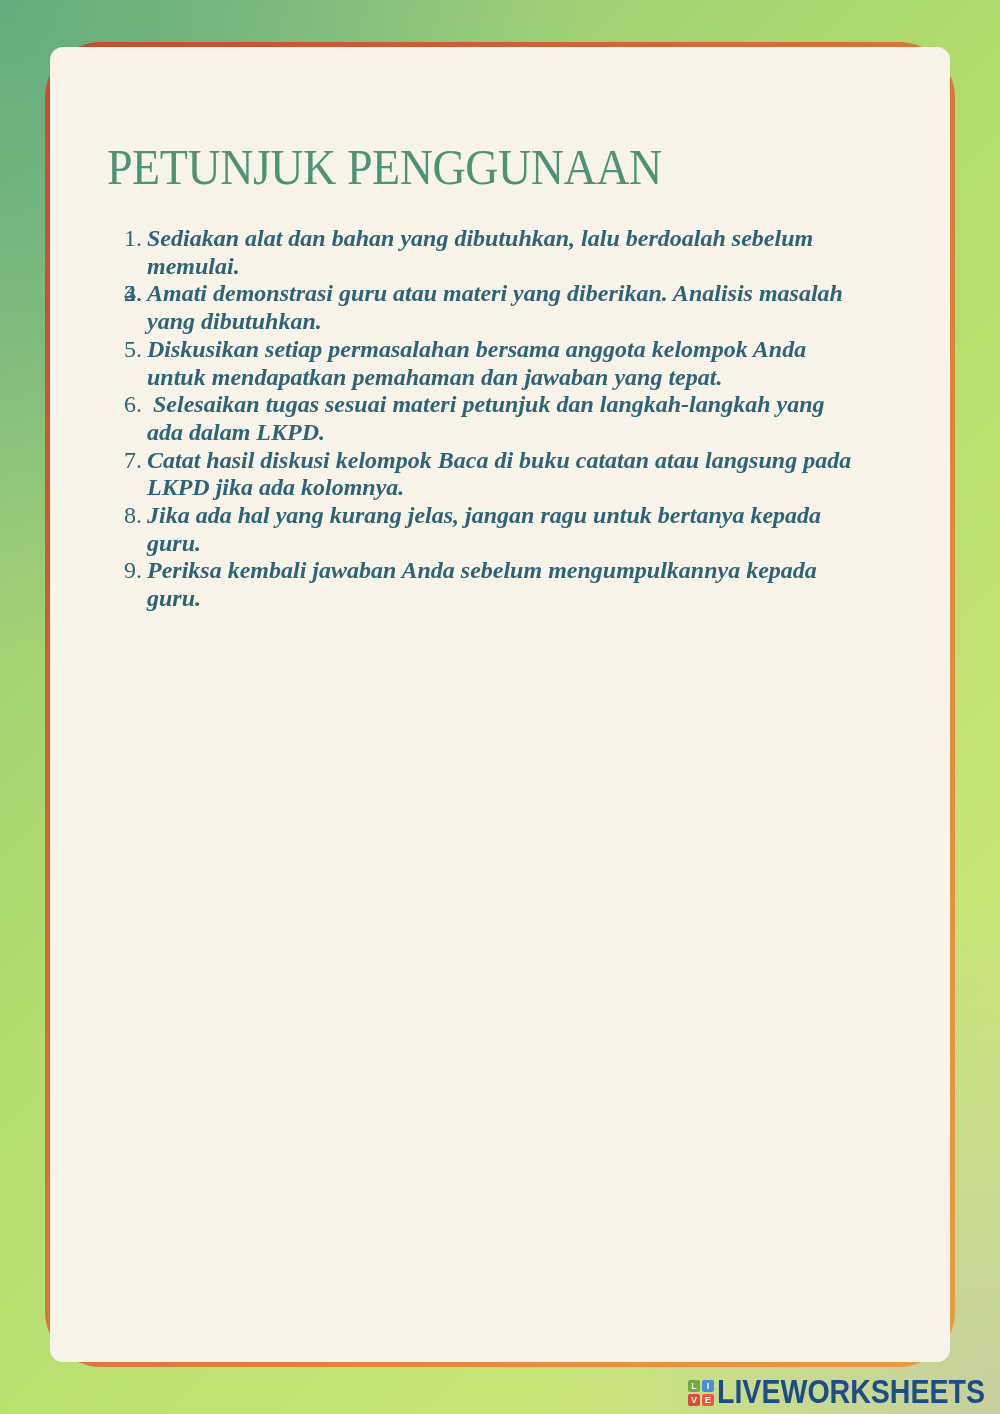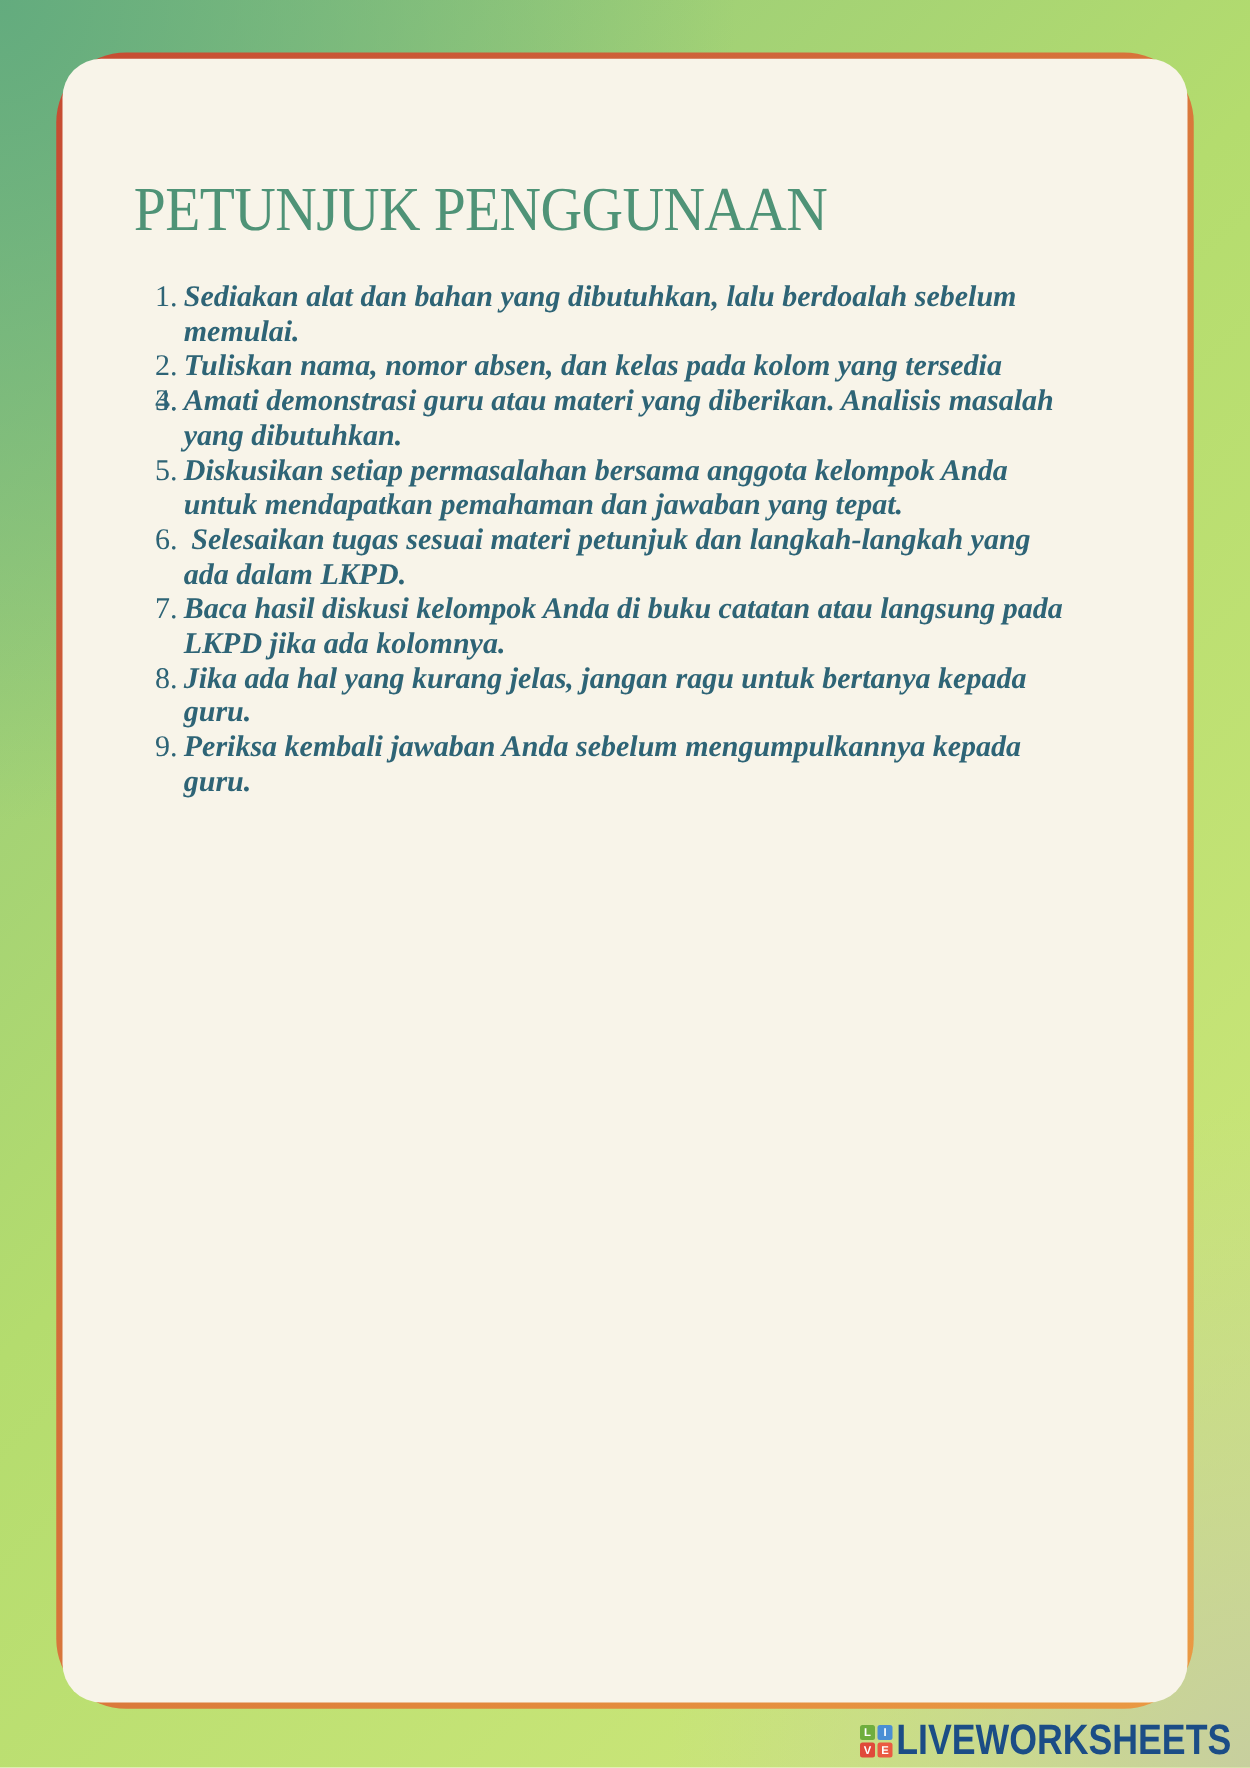--- a/index.html
+++ b/index.html
@@ -17,21 +17,21 @@
       radial-gradient(95% 75% at 0% 0%, rgba(97,170,126,0.95) 0%, rgba(97,170,126,0) 62%),
       radial-gradient(75% 60% at 100% 100%, rgba(199,207,158,1) 0%, rgba(199,207,158,0) 62%),
       linear-gradient(135deg, #8cc47f 0%, #b4dc6e 45%, #d2e97c 100%);
   }
   .card-outer{
     position:absolute;left:45px;top:42px;width:910px;height:1325px;
     border-radius:56px;padding:5px;
     background:linear-gradient(125deg,#c64b32 0%,#cf643a 30%,#e2873c 68%,#ea9a44 100%);
   }
   .card-inner{
-    width:100%;height:100%;border-radius:31px;
+    width:100%;height:100%;border-radius:13px;
     background:var(--card-bg);
     overflow:hidden;
   }
   h1.page-title{
     margin:95px 0 0 57px;
     font-size:50px;line-height:1;font-weight:normal;
     color:var(--title-color);
     letter-spacing:-0.5px;
     transform:scaleX(0.92);transform-origin:left center;
     white-space:nowrap;
@@ -68,26 +68,26 @@
   .lw-wordmark-svg{display:block;}
 </style>
 </head>
 <body>
 
 <div class="card-outer">
   <div class="card-inner">
     <h1 class="page-title">PETUNJUK PENGGUNAAN</h1>
     <ol class="instructions" id="instructions-list">
         <li><span class="num">1.</span><span class="txt">Sediakan alat dan bahan yang dibutuhkan, lalu berdoalah sebelum memulai.</span></li>
-        <li><span class="num">2.</span><span class="txt">Tuliskan nama, nomor absen, dan kelas pada kolom yang tersedia</span></li>
+        <li><span class="num">2.</span></li>
         <li><span class="num">3.</span></li>
         <li><span class="num">4.</span><span class="txt">Amati demonstrasi guru atau materi yang diberikan. Analisis masalah yang dibutuhkan.</span></li>
         <li><span class="num">5.</span><span class="txt">Diskusikan setiap permasalahan bersama anggota kelompok Anda untuk mendapatkan pemahaman dan jawaban yang tepat.</span></li>
         <li><span class="num">6.</span><span class="txt"> Selesaikan tugas sesuai materi petunjuk dan langkah-langkah yang ada dalam LKPD.</span></li>
-        <li><span class="num">7.</span><span class="txt">Baca hasil diskusi kelompok Anda di buku catatan atau langsung pada LKPD jika ada kolomnya.</span></li>
+        <li><span class="num">7.</span><span class="txt">Catat hasil diskusi kelompok Baca di buku catatan atau langsung pada LKPD jika ada kolomnya.</span></li>
         <li><span class="num">8.</span><span class="txt">Jika ada hal yang kurang jelas, jangan ragu untuk bertanya kepada guru.</span></li>
         <li><span class="num">9.</span><span class="txt">Periksa kembali jawaban Anda sebelum mengumpulkannya kepada guru.</span></li>
       </ol>
   </div>
 </div>
 
 <div class="lw-footer">
   <div class="lw-grid" id="lw-grid">
       <span class="lw-cell" style="background: rgb(111, 174, 62);">L</span>
       <span class="lw-cell" style="background: rgb(74, 142, 213);">I</span>

